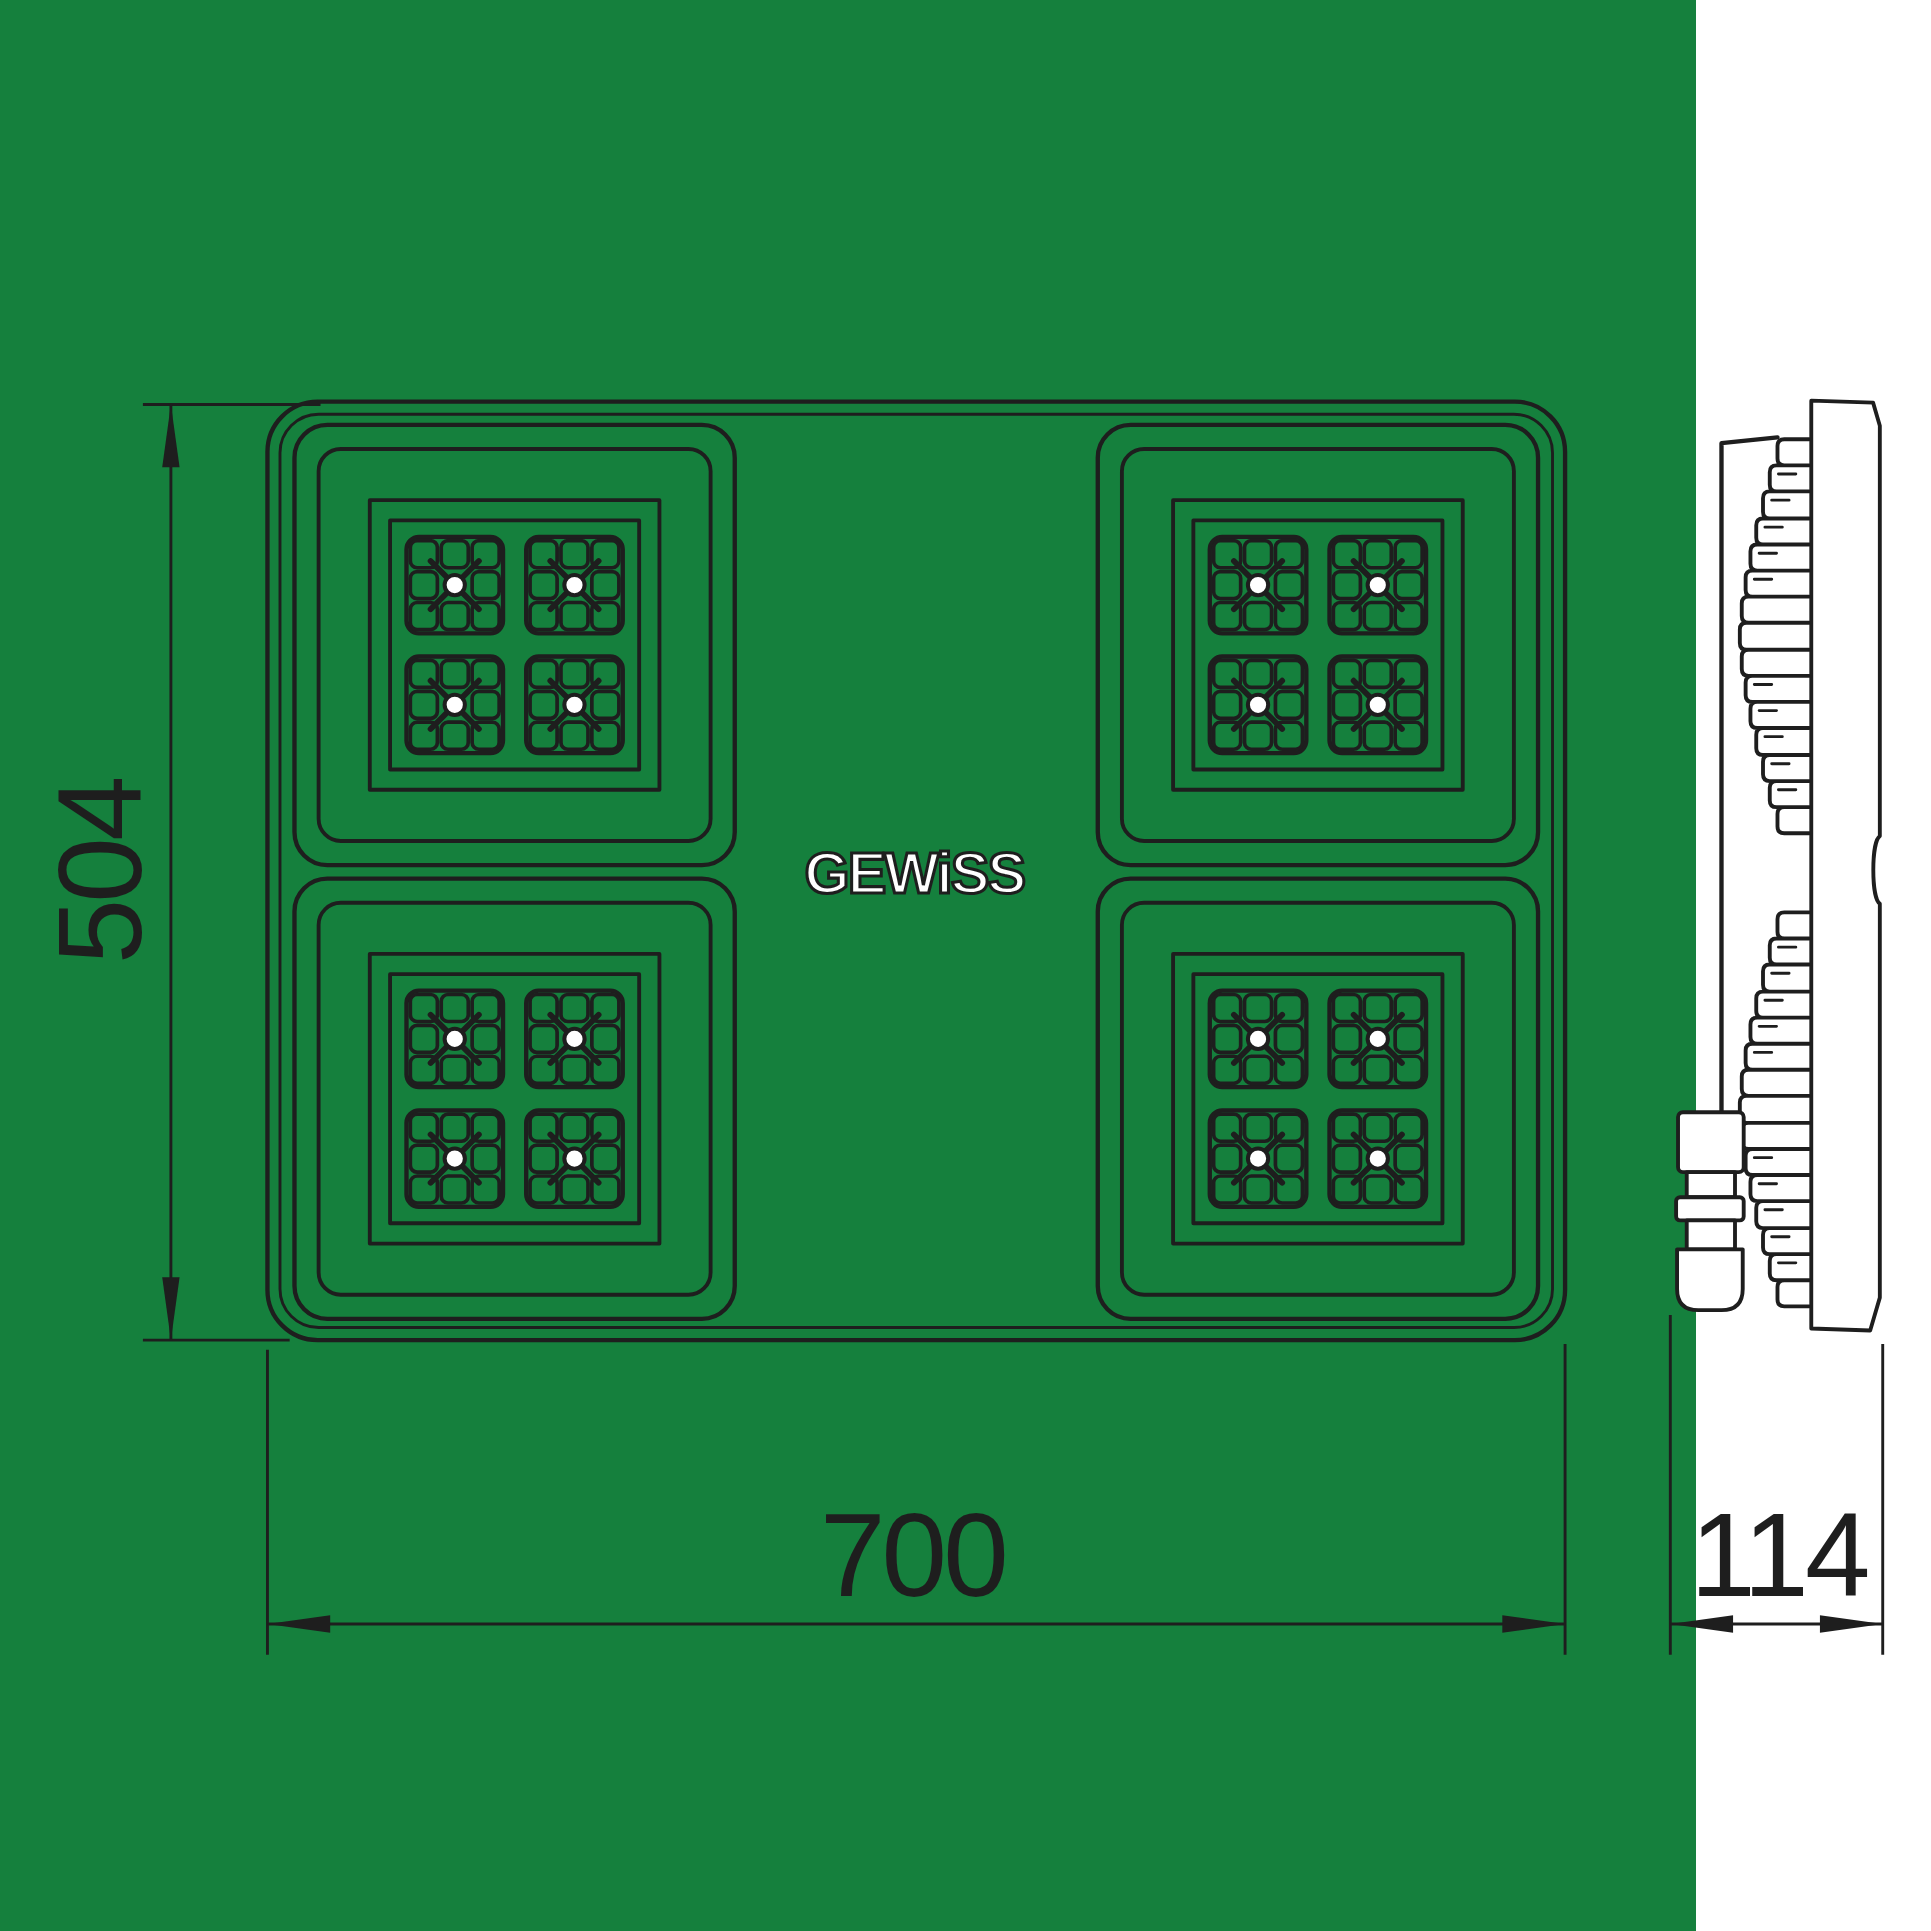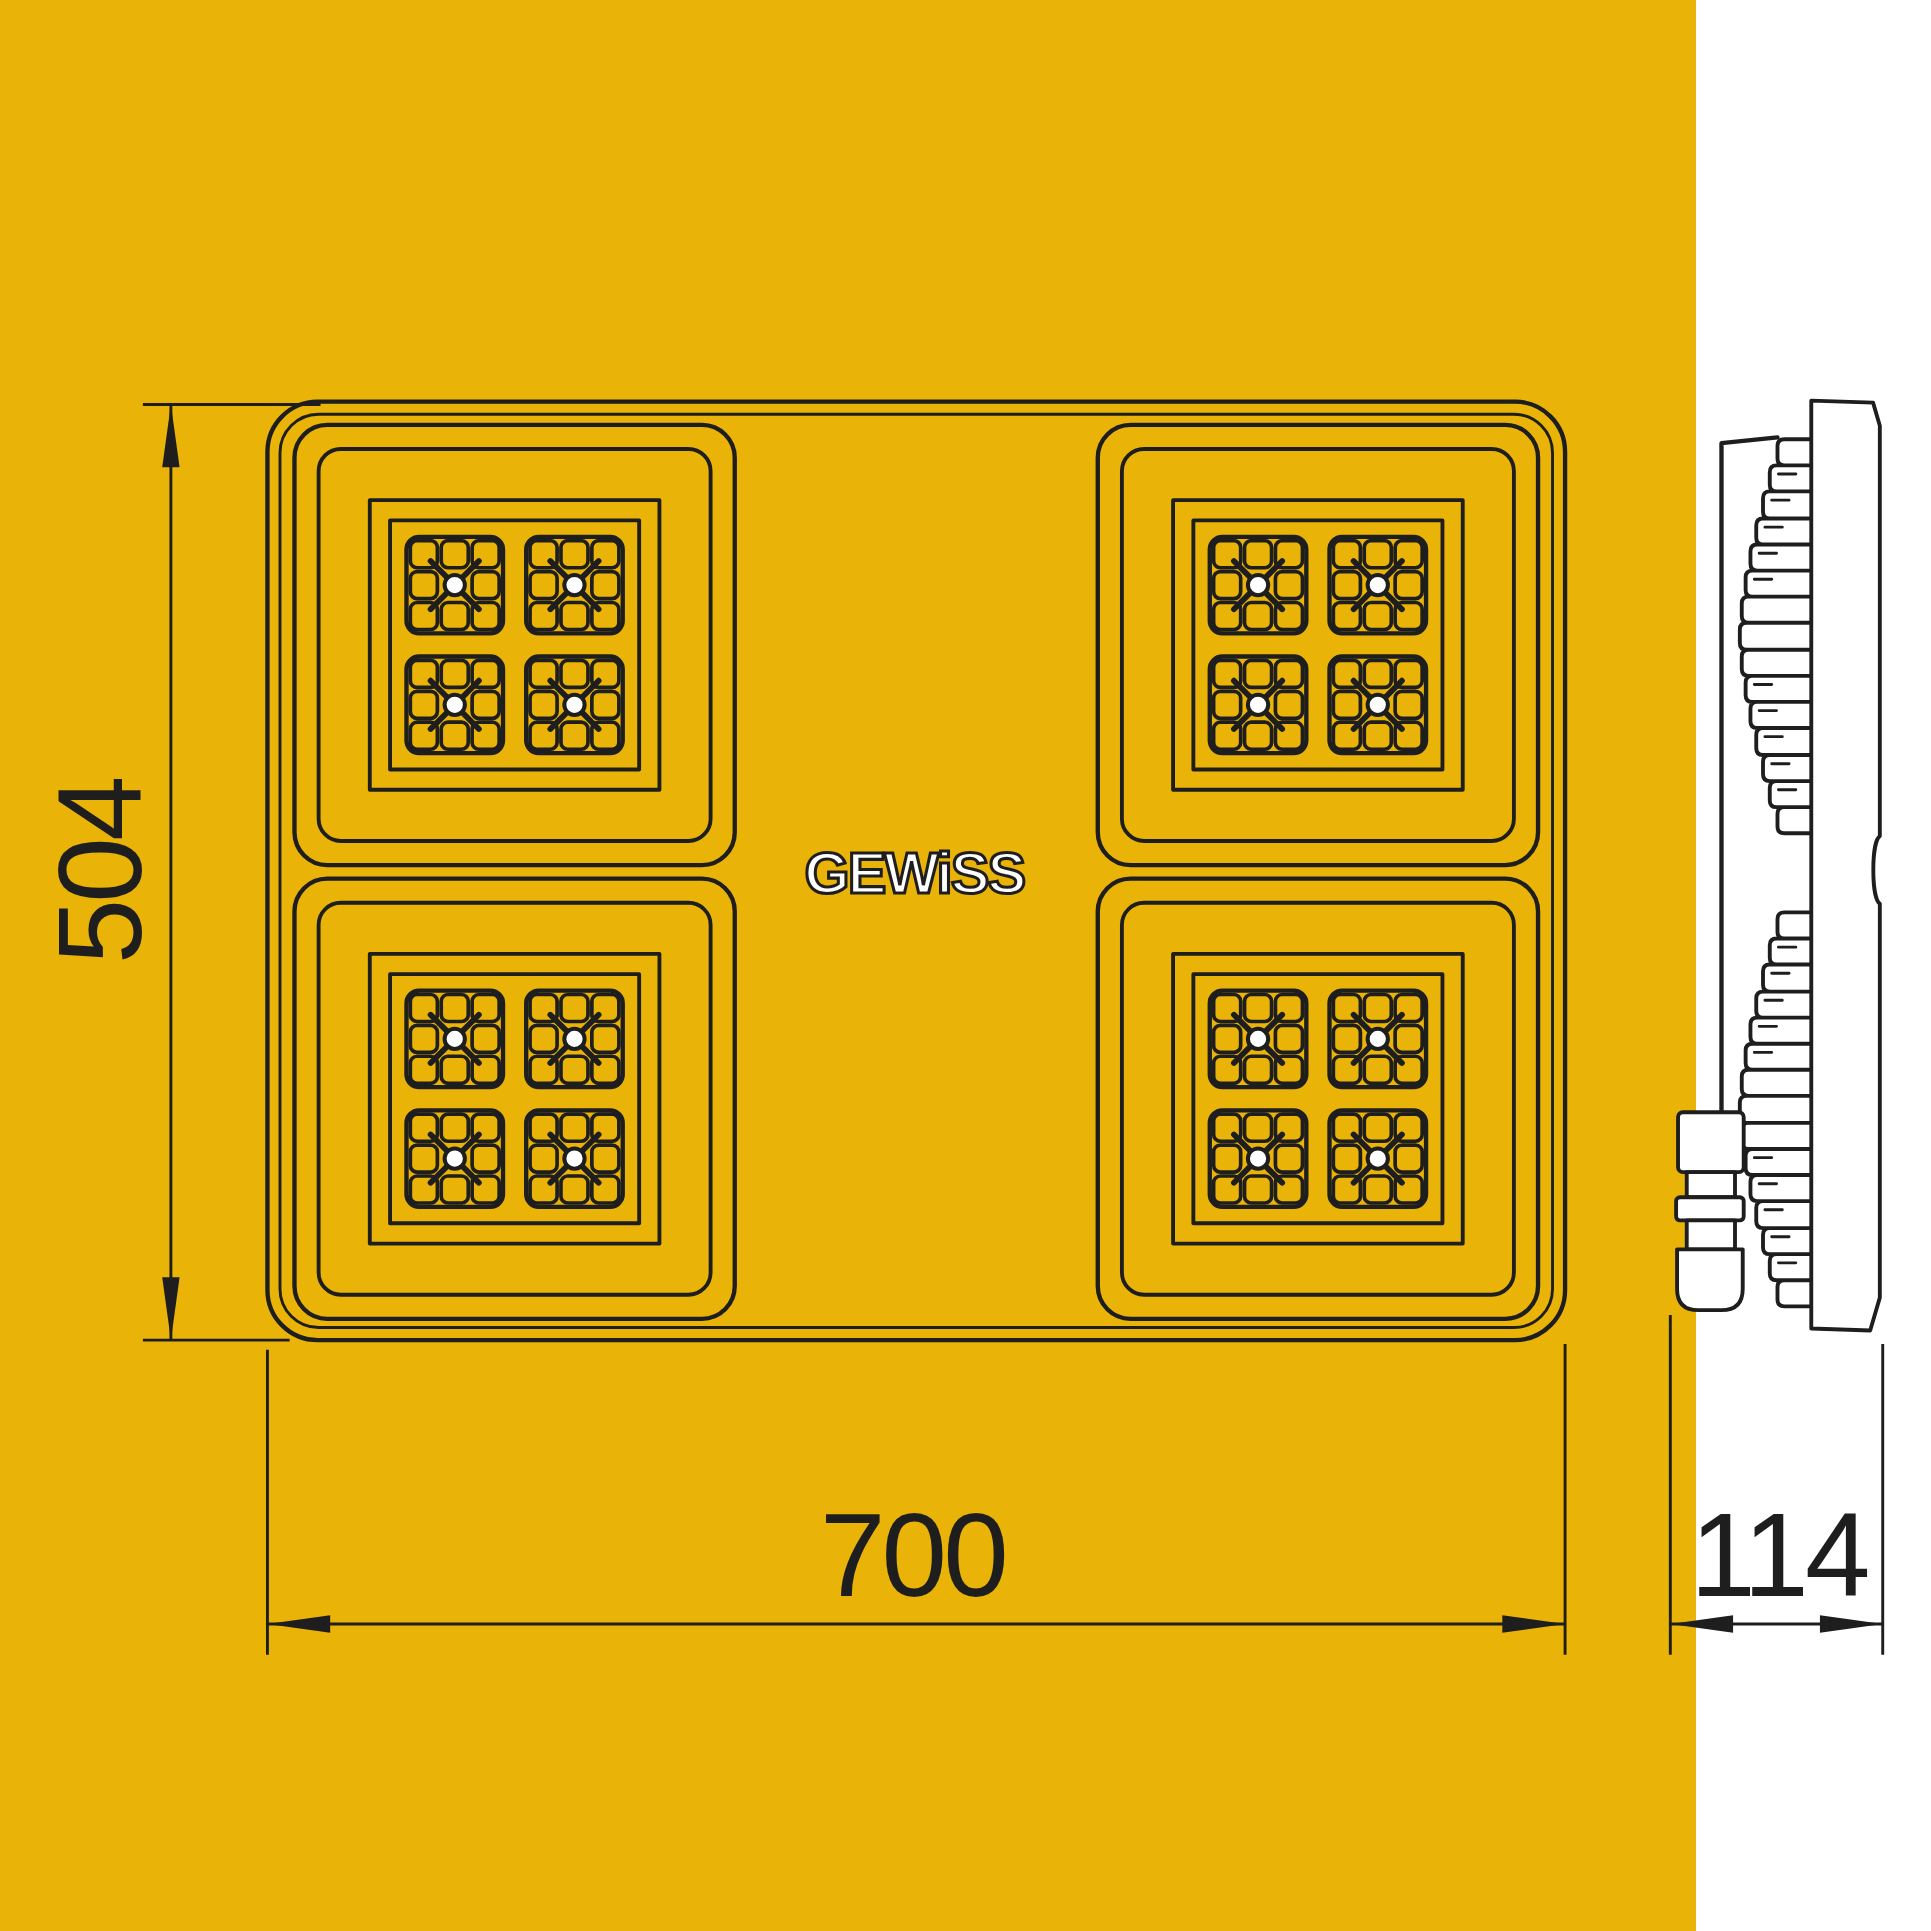--- a/index.html
+++ b/index.html
@@ -1,16 +1,16 @@
 <!DOCTYPE html>
 <html style="--ink: #1e1e1e;"><head>
 <meta charset="utf-8">
 <style>
   html,body{margin:0;padding:0;background:#fff;}
-  .stage{width:1696px;height:1931px;background:#eab308;position:relative;font-family:"Liberation Sans",sans-serif;}
+  .stage{width:1696px;height:1931px;background:#15803d;position:relative;font-family:"Liberation Sans",sans-serif;}
   svg{display:block;width:1931px;height:1931px;}
   .s45{fill:none;stroke:var(--ink,#1e1e1e);stroke-width:4.5;stroke-linecap:round;stroke-linejoin:round;}
   .s4{fill:none;stroke:var(--ink,#1e1e1e);stroke-width:4;stroke-linecap:round;stroke-linejoin:round;}
   .s38{fill:none;stroke:var(--ink,#1e1e1e);stroke-width:3.8;stroke-linecap:round;stroke-linejoin:round;}
   .s3{fill:none;stroke:var(--ink,#1e1e1e);stroke-width:3;stroke-linecap:round;stroke-linejoin:round;}
   .whitefill{fill:#ffffff;stroke:var(--ink,#1e1e1e);stroke-width:4;stroke-linejoin:round;}
   .dimline{fill:none;stroke:var(--ink,#1e1e1e);stroke-width:3;stroke-linecap:butt;}
   .arrow{fill:var(--ink,#1e1e1e);stroke:none;}
   .dim-label{font-family:"Liberation Sans",sans-serif;font-size:122px;letter-spacing:-4px;fill:var(--ink,#1e1e1e);}
   .logo-text{font-family:"Liberation Sans",sans-serif;font-weight:bold;font-size:60px;letter-spacing:-2px;

